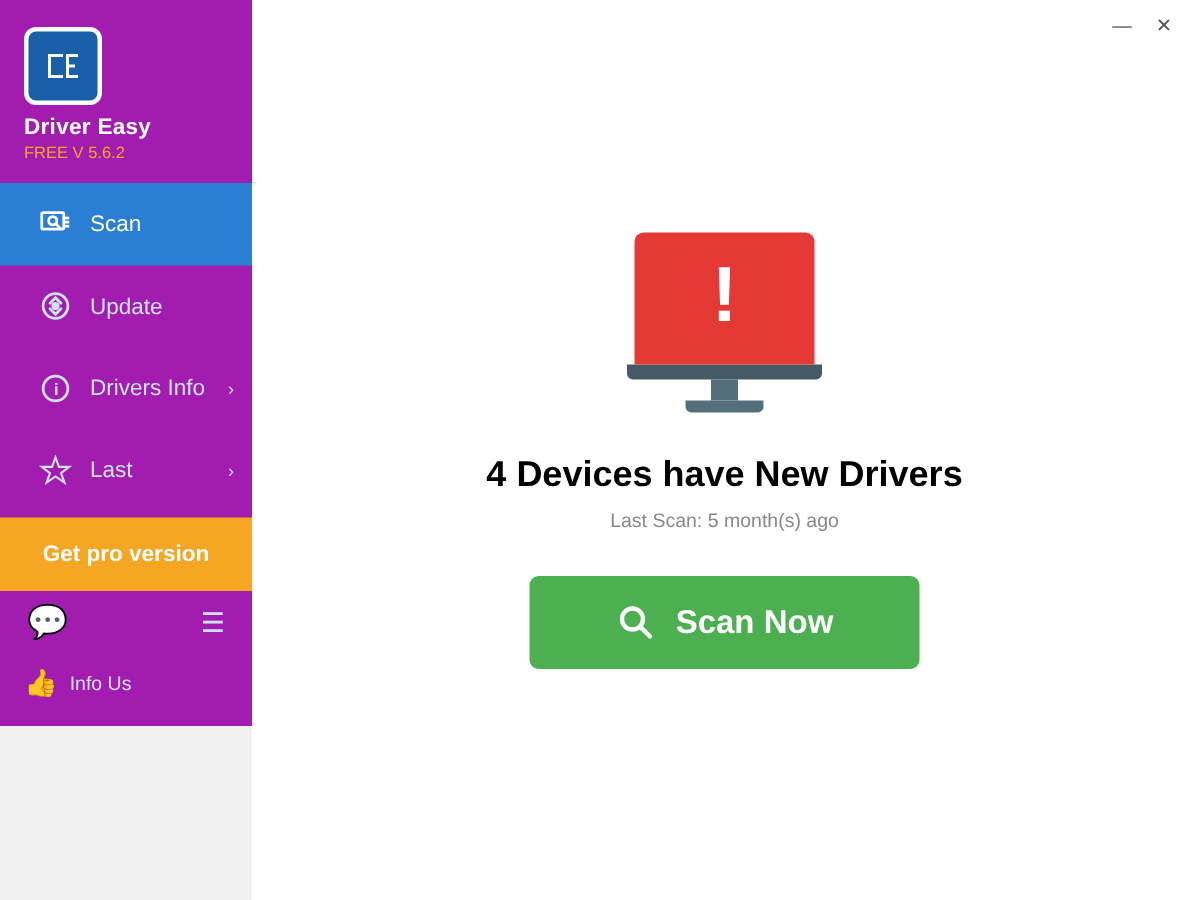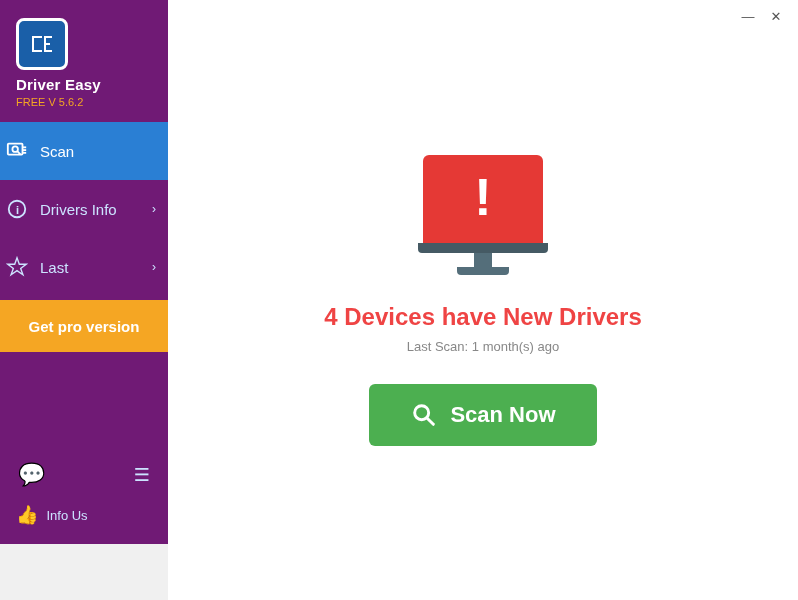--- a/index.html
+++ b/index.html
@@ -36,22 +36,22 @@
       cursor: pointer;
       background: none;
       border: none;
     }
 
     
     .sidebar {
       position: absolute;
       top: 0; left: 0;
       width: 168px;
-      height: 544px;
-      background: #701a75;
+      height: 484px;
+      background: #a21caf;
       display: flex;
       flex-direction: column;
       align-items: stretch;
     }
 
     
     .logo-area {
       padding: 18px 16px 14px 16px;
       display: flex;
       flex-direction: column;
@@ -83,21 +83,21 @@
       color: #f5a623;
       font-size: 11px;
       font-weight: 400;
       margin-top: 2px;
     }
 
     
     .nav-item {
       display: flex;
       align-items: center;
-      padding: 0 4px;
+      padding: 0 24px;
       height: 58px;
       cursor: pointer;
       position: relative;
       color: #cce3ff;
       font-size: 15px;
       font-weight: 500;
       transition: background 0.15s;
     }
     .nav-item.active {
       background: #2a7fd4;
@@ -210,21 +210,21 @@
       width: 52px;
       height: 8px;
       background: #546e7a;
       border-radius: 0 0 4px 4px;
     }
 
     
     .headline {
       font-size: 24px;
       font-weight: 700;
-      color: #ef4444;
+      color: #000000;
       text-align: right;
       margin-bottom: 8px;
     }
     .sub-text {
       font-size: 13px;
       color: #888;
       text-align: center;
       margin-bottom: 30px;
     }
 
@@ -233,21 +233,21 @@
       display: flex;
       align-items: center;
       justify-content: center;
       gap: 12px;
       background: #4caf50;
       color: #fff;
       font-size: 22px;
       font-weight: 700;
       border: none;
       border-radius: 6px;
-      width: 228px;
+      width: 260px;
       height: 62px;
       cursor: pointer;
       transition: background 0.15s;
     }
     .scan-now-btn svg {
       width: 28px;
       height: 28px;
     }
   </style>
 </head>
@@ -282,20 +282,32 @@
         <circle cx="10" cy="10" r="3" stroke="white" stroke-width="2" fill="none"></circle>
         <line x1="12.5" y1="12.5" x2="16" y2="16" stroke="white" stroke-width="2"></line>
         <line x1="18" y1="8" x2="22" y2="8" stroke="white" stroke-width="2"></line>
         <line x1="18" y1="11" x2="22" y2="11" stroke="white" stroke-width="2"></line>
         <line x1="18" y1="14" x2="22" y2="14" stroke="white" stroke-width="2"></line>
       </svg>
     </span>
     <span>Scan</span>
   </div>
 
+  <div class="nav-item">
+    <span class="nav-icon">
+      <svg viewBox="0 0 24 24" fill="none" width="22" height="22">
+        <circle cx="12" cy="12" r="9" stroke="#cce3ff" stroke-width="2" fill="none"></circle>
+        <path d="M8 10 L12 6 L16 10" stroke="#cce3ff" stroke-width="2" fill="none" stroke-linecap="round"></path>
+        <path d="M8 14 L12 18 L16 14" stroke="#cce3ff" stroke-width="2" fill="none" stroke-linecap="round"></path>
+
+        <circle cx="12" cy="12" r="3" fill="#cce3ff"></circle>
+      </svg>
+    </span>
+    <span>Update</span>
+  </div>
 
   <div class="nav-item">
     <span class="nav-icon">
       <svg viewBox="0 0 24 24" fill="none" width="22" height="22">
         <circle cx="12" cy="12" r="9" stroke="#cce3ff" stroke-width="2" fill="none"></circle>
         <text x="11" y="17" font-size="12" fill="#cce3ff" font-weight="bold">i</text>
       </svg>
     </span>
     <span>Drivers Info</span>
     <span class="nav-arrow">›</span>
@@ -337,21 +349,21 @@
   <div class="monitor-wrap">
     <div class="monitor-screen">
       <span class="monitor-exclaim">!</span>
     </div>
     <div class="monitor-bezel"></div>
     <div class="monitor-stand-neck"></div>
     <div class="monitor-stand-base"></div>
   </div>
 
   <div class="headline">4 Devices have New Drivers</div>
-  <div class="sub-text">Last Scan: 1 month(s) ago</div>
+  <div class="sub-text">Last Scan: 5 month(s) ago</div>
 
   <button class="scan-now-btn">
     <svg viewBox="0 0 24 24" fill="none">
       <circle cx="10" cy="10" r="6" stroke="white" stroke-width="2.5" fill="none"></circle>
       <line x1="14.5" y1="14.5" x2="20" y2="20" stroke="white" stroke-width="2.5" stroke-linecap="round"></line>
     </svg>
     <span>Scan Now</span>
   </button>
 </div>
 

